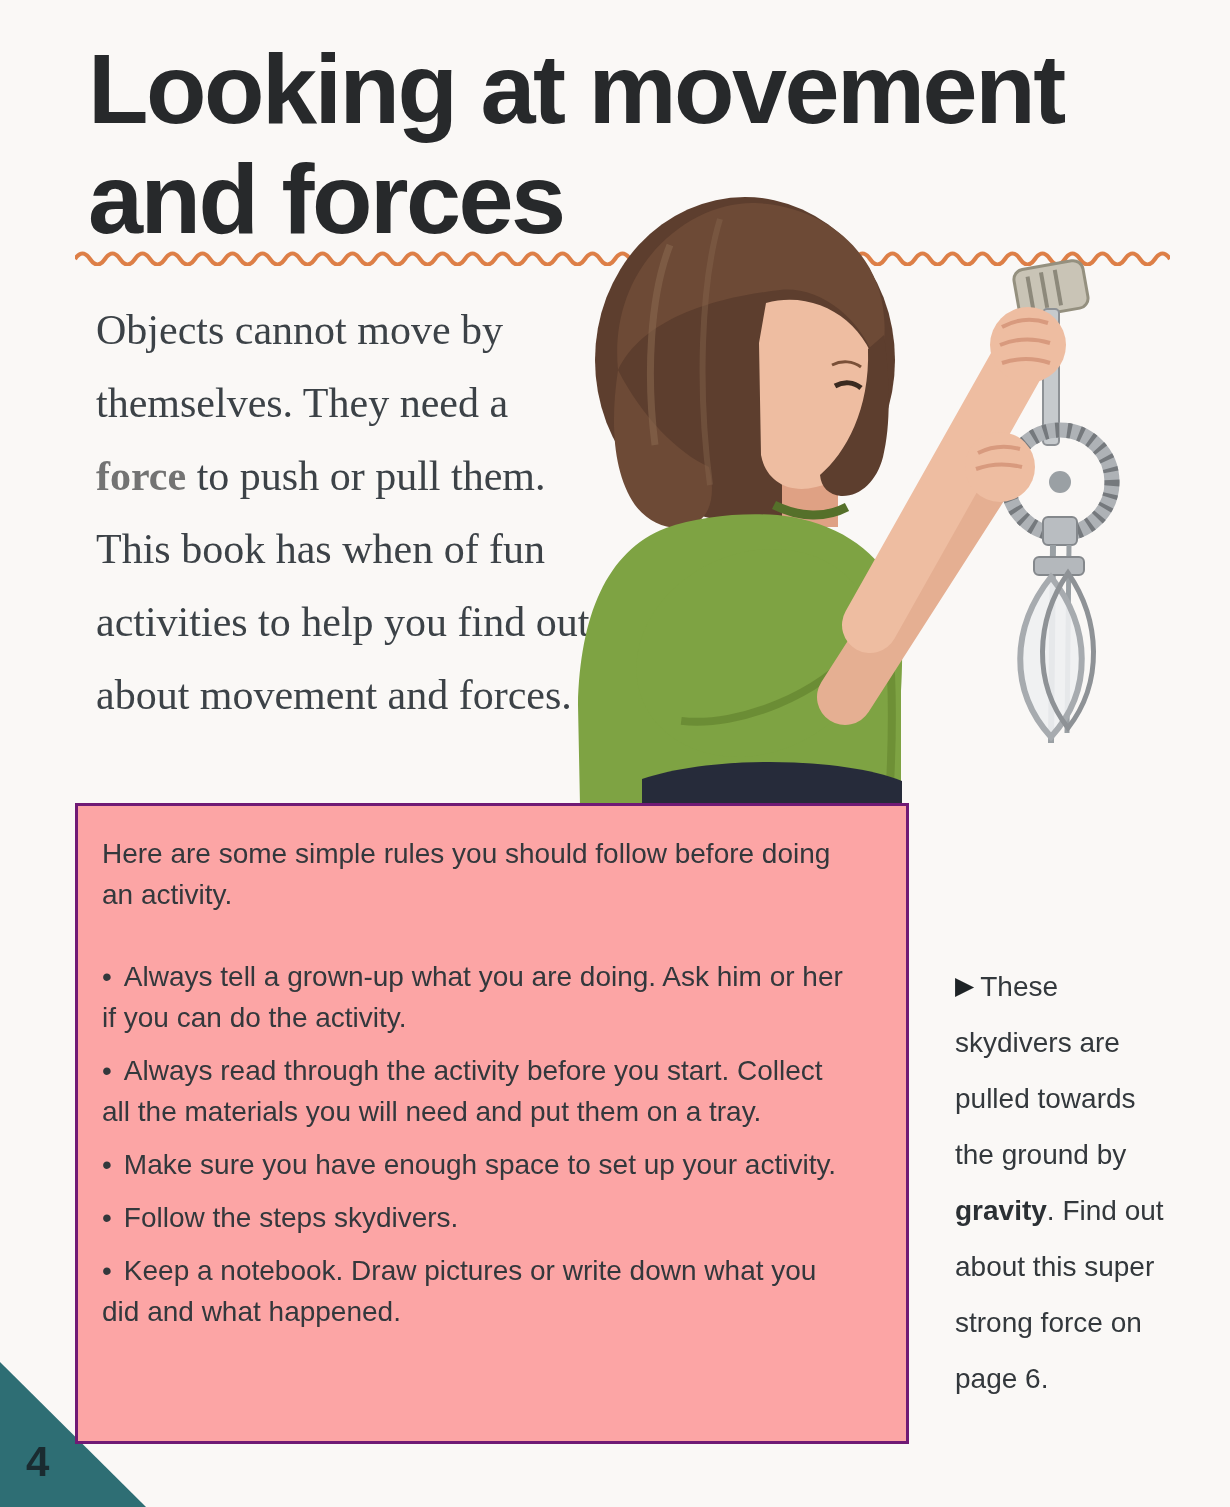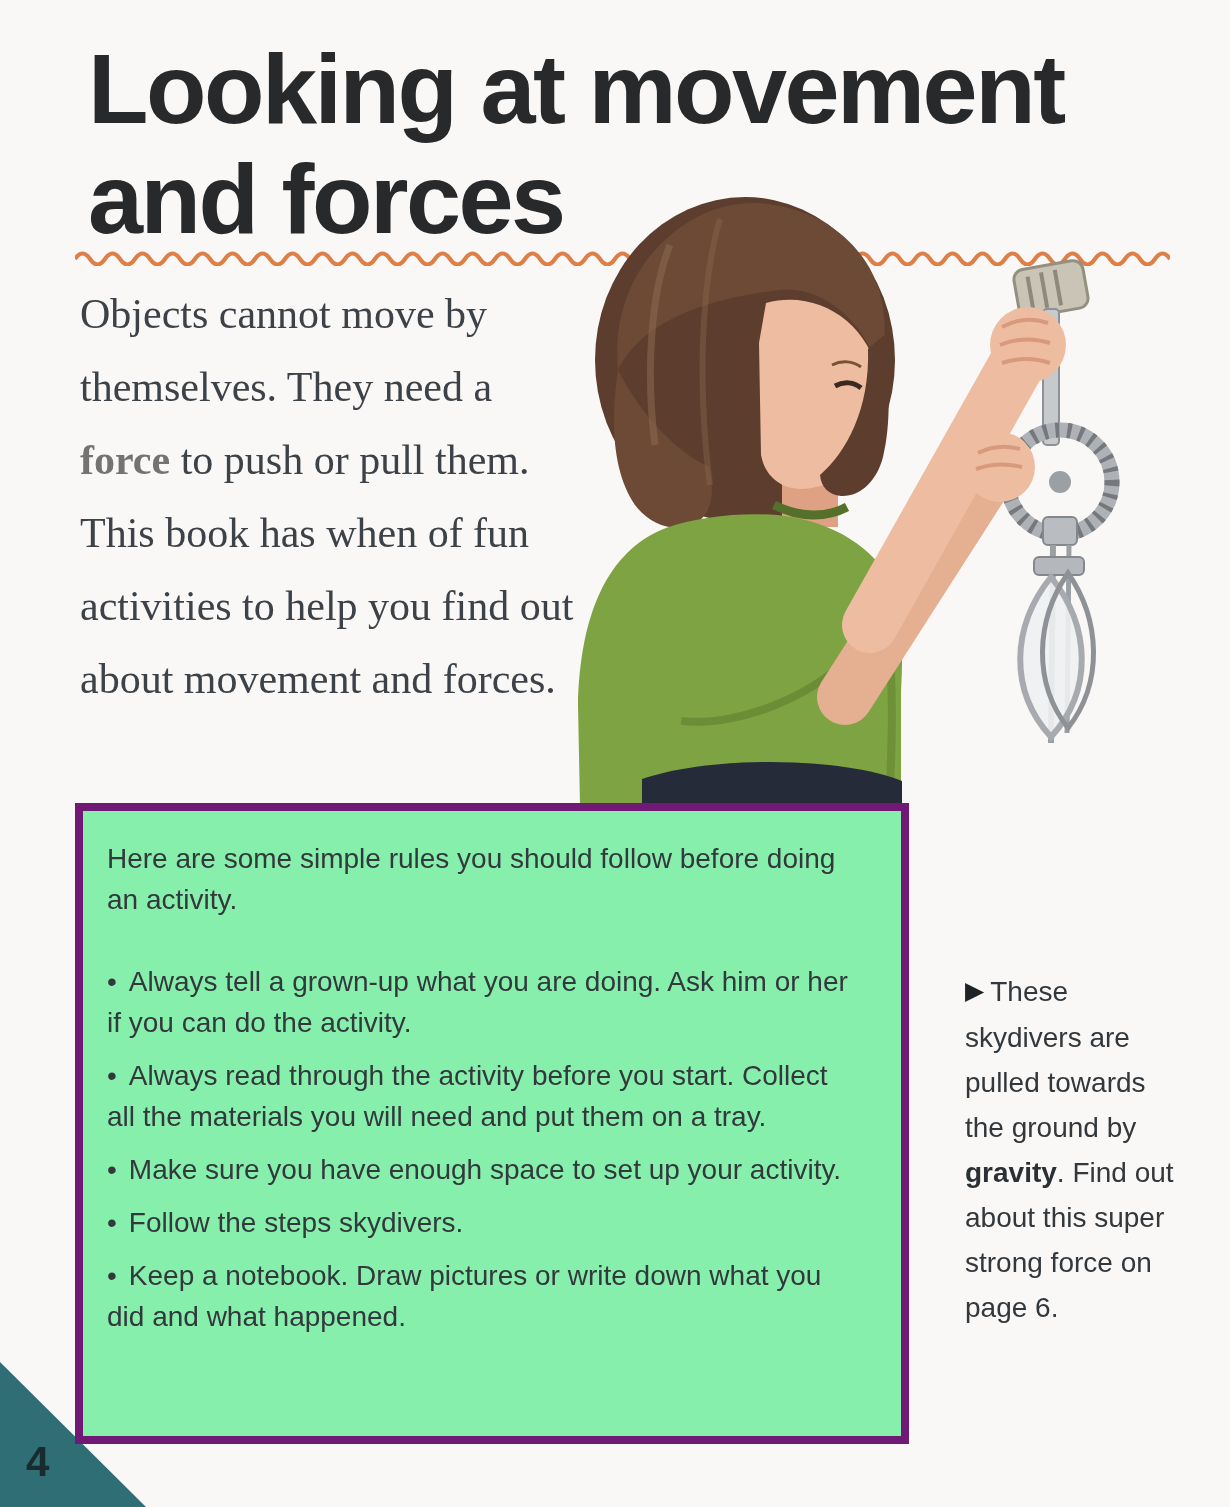--- a/index.html
+++ b/index.html
@@ -24,51 +24,51 @@
     z-index:2;
   }
   
   .wave{
     position:absolute;left:75px;top:244px;width:1095px;height:22px;
     z-index:1;
   }
   
   .intro{
     position:absolute;left:80px;top:278px;width:610px;
-    margin:0;
+    margin:16px;
     font-family:"Liberation Serif",serif;
     font-size:42px;line-height:73px;
     color:#3c4247;
     white-space:pre-line;
     z-index:2;
   }
   .intro b{font-weight:bold;color:#737373;}
   
   .photo{
     position:absolute;left:550px;top:185px;width:595px;height:620px;
     z-index:3;
   }
   
   .rules-box{
     position:absolute;left:75px;top:803px;width:834px;height:641px;
     box-sizing:border-box;
-    background:#86efac;
-    border:8px solid #701a75;
+    background:#fca5a5;
+    border:3px solid #701a75;
     padding:27px 24px 0 24px;
     z-index:4;
     font-size:28px;line-height:41px;color:#33383c;
   }
   .rules-intro{margin:0 0 41px 0;white-space:pre-line;}
   .rule-item{white-space:pre-line;margin-top:12px;}
   .rule-item .bullet{margin-right:12px;}
   
   .caption{
     position:absolute;left:948px;top:952px;width:250px;
-    margin:17px;
-    font-size:28px;line-height:45px;color:#33383c;
+    margin:7px;
+    font-size:28px;line-height:56px;color:#33383c;
     white-space:pre-line;
     z-index:2;
   }
   .caption b{font-weight:bold;color:#2b3034;}
   .caption .arrow{
     display:inline-block;
     font-size:25px;
     color:#1e2326;
     margin-right:6px;
     transform:translateY(-2px);

